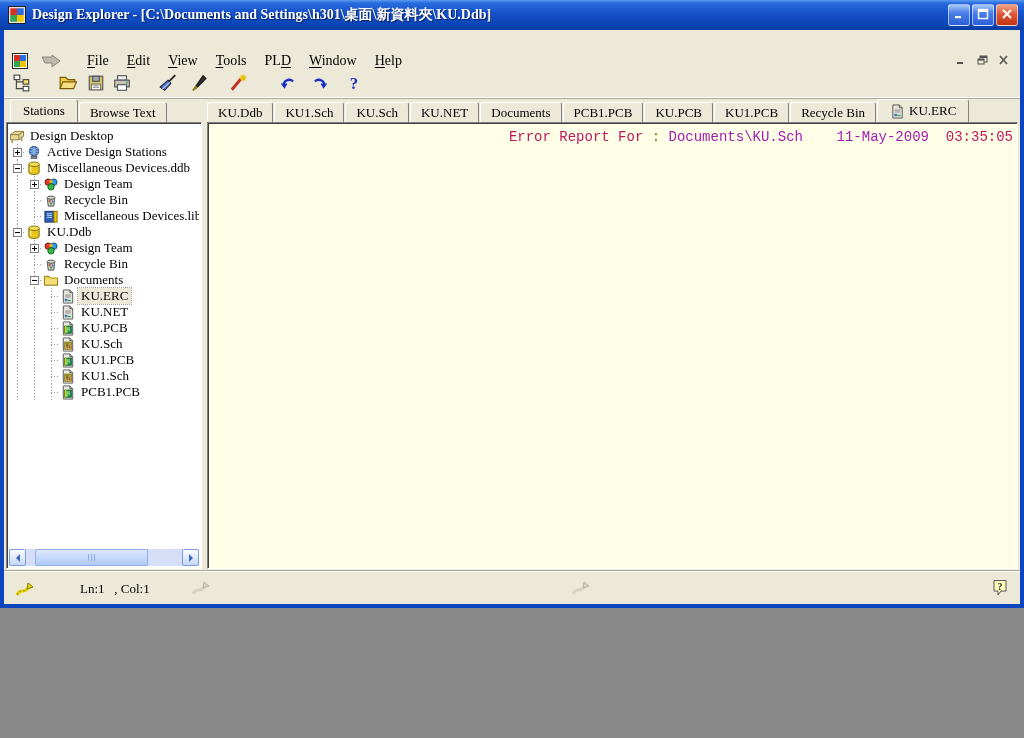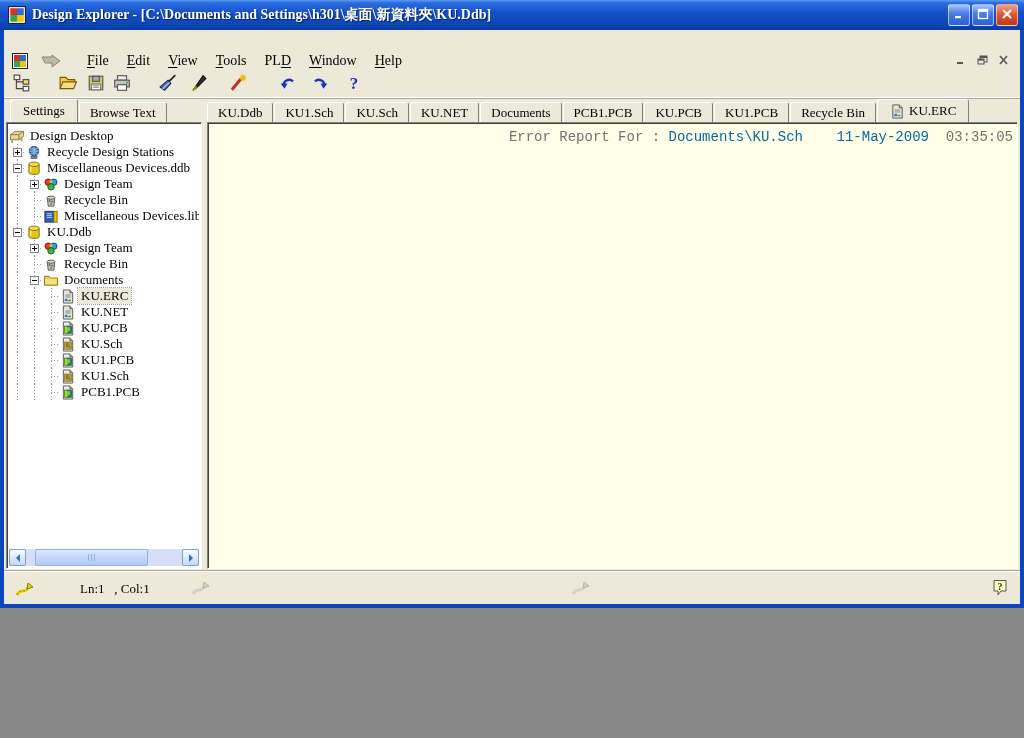--- a/index.html
+++ b/index.html
@@ -85,21 +85,21 @@
   .sb-thumb::after { content:''; position:absolute; left:50%; top:4px; bottom:4px; width:9px;
     transform:translateX(-50%);
     background:repeating-linear-gradient(to right,#8CB0F0 0 1px,transparent 1px 3px); }
 
   #editor { position:absolute; left:203px; right:2px; top:0; bottom:2px;
     background:#FFFFE8; border:1px solid #808080; border-right-color:#FFFFFF; border-bottom-color:#FFFFFF;
     box-shadow:inset 1px 1px 0 #404040;
     font-family:"Liberation Mono","DejaVu Sans Mono",monospace; font-size:14px; line-height:14px;
     padding:7px 4px 0 17px; overflow:hidden; }
   .ed-line { min-height:14px; white-space:pre; }
-  .c-red { color:#737373; } .c-olive { color:#7E7E22; } .c-black { color:#0369a1; }
+  .c-red { color:#be185d; } .c-olive { color:#7E7E22; } .c-black { color:#a21caf; }
 
   
   #statusbar { height:33px; position:relative; border-top:1px solid #FFFFFF;
     box-shadow:0 -1px 0 #ACA899; font-size:13px; }
   #status-left { position:absolute; left:12px; top:9px; display:flex; align-items:center; gap:8px; }
   .bm { width:19px; height:15px; }
   #bm-faded-1 { position:absolute; left:188px; top:9px; }
   #bm-faded-2 { position:absolute; left:568px; top:9px; }
   #status-help { position:absolute; right:12px; top:7px; width:16px; height:18px; }
   #line-col { white-space:pre;margin-left:37px; }
@@ -254,21 +254,21 @@
         <span class="tb-btn" style="margin-left: 10px;">
           <span class="icon"><svg viewBox="0 0 16 16">
               <text x="8" y="13" font-family="Liberation Serif,serif" font-size="15" font-weight="bold" fill="#1A2EC8" text-anchor="middle">?</text>
             </svg></span>
         </span>
       </div>
 
     <div id="tabrow">
       <div id="left-tabs" class="tabs">
           <div class="tab active">
-            <span>Settings</span>
+            <span>Stations</span>
           </div>
           <div class="tab">
             <span>Browse Text</span>
           </div>
         </div>
       <div id="doc-tabs" class="tabs">
           <div class="tab">
             <span>KU.Ddb</span>
           </div>
           <div class="tab">
@@ -331,21 +331,21 @@
                   <span class="ex-v"></span>
                 </span>
               </span>
               <span class="icon tree-ic">
                 <svg viewBox="0 0 16 16">
                   <circle cx="8" cy="6.5" r="5" fill="#3C78C8" stroke="#1A3A6A"></circle>
                   <path d="M3 6.5 H13 M8 1.5 V11.5 M4.2 3.2 C6 5 10 5 11.8 3.2 M4.2 9.8 C6 8 10 8 11.8 9.8" stroke="#A8C8E8" fill="none"></path>
                   <rect x="5" y="12" width="6" height="2.2" fill="#889" stroke="#556"></rect>
                 </svg>
               </span>
-              <span class="tree-label">Recycle Design Stations</span>
+              <span class="tree-label">Active Design Stations</span>
             </div>
             <div class="tree-row">
               <span class="cell v h">
                 <span class="expander">
                   <span class="ex-h"></span>
                 </span>
               </span>
               <span class="icon tree-ic">
                 <svg viewBox="0 0 16 16">
                   <path d="M2.5 3.5 V12 A5.5 2.3 0 0 0 13.5 12 V3.5" fill="#E8C51E" stroke="#806E00"></path>

